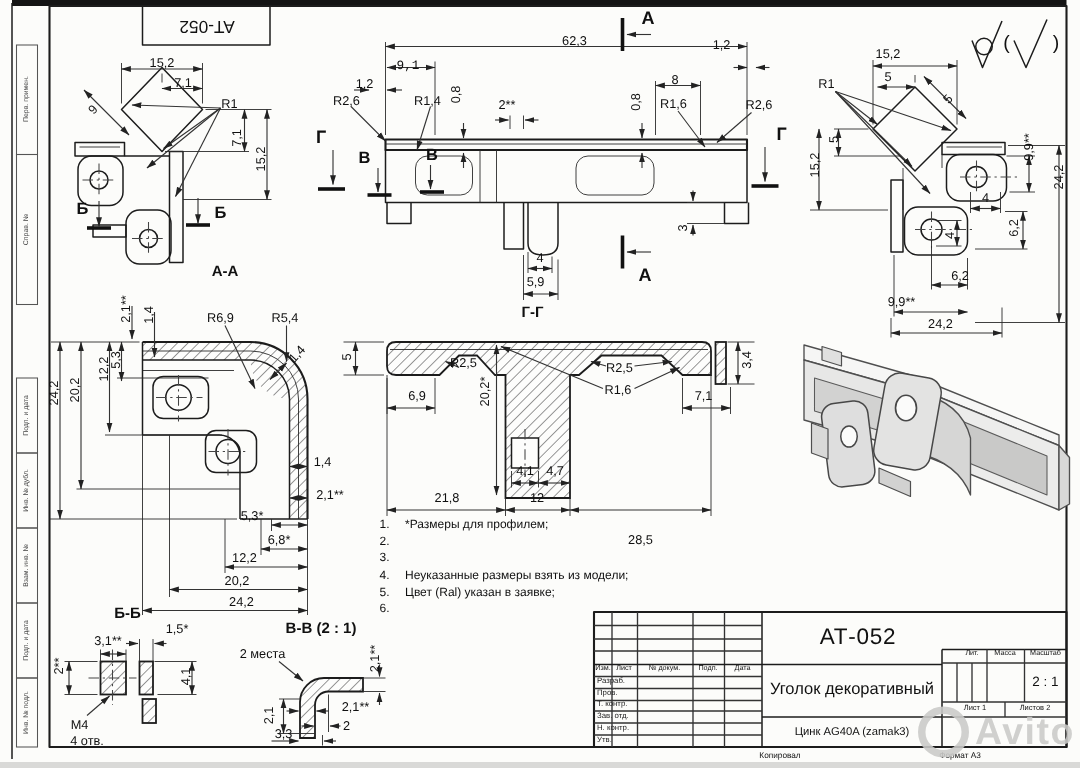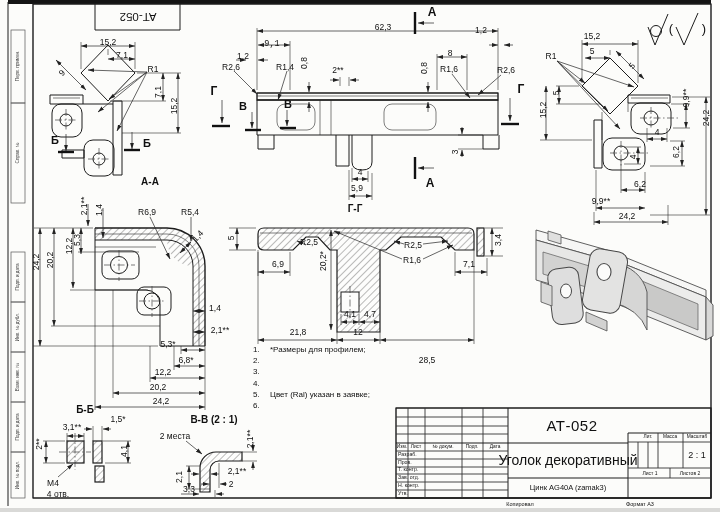--- a/index.html
+++ b/index.html
@@ -436,20 +436,21 @@
         <span>*Размеры для профилем;</span>
       </div>
       <div class="note-line">
         <span class="note-num">2.</span>
       </div>
       <div class="note-line">
         <span class="note-num">3.</span>
       </div>
       <div class="note-line">
         <span class="note-num">4.</span>
+        <span>Неуказанные размеры взять из модели;</span>
       </div>
       <div class="note-line">
         <span class="note-num">5.</span>
         <span>Цвет (Ral) указан в заявке;</span>
       </div>
       <div class="note-line">
         <span class="note-num">6.</span>
       </div>
     </div>
 
@@ -459,28 +460,32 @@
   <span class="tb-text" style="left:443px;top:447px;font-size:4.8px">№ докум.</span>
   <span class="tb-text" style="left:472px;top:447px;font-size:4.8px">Подп.</span>
   <span class="tb-text" style="left:495px;top:447px;font-size:4.8px">Дата</span>
   <span class="rowlbl" style="left:398px;top:455px">Разраб.</span>
   <span class="rowlbl" style="left:398px;top:463px">Пров.</span>
   <span class="rowlbl" style="left:398px;top:470px">Т. контр.</span>
   <span class="rowlbl" style="left:398px;top:478px">Зав. отд.</span>
   <span class="rowlbl" style="left:398px;top:486px">Н. контр.</span>
   <span class="rowlbl" style="left:398px;top:494px">Утв.</span>
   <span class="tb-text" style="left:572px;top:425px;font-size:15px;letter-spacing:.5px">АТ-052</span>
-  <span class="tb-text" style="left:568px;top:460px;font-size:14px">Уголок декоративный</span>
+  <span class="tb-text" style="left:568px;top:460px;font-size:11px">Уголок декоративный</span>
   <span class="tb-text" style="left:568px;top:488px;font-size:7.5px">Цинк AG40A (zamak3)</span>
   <span class="tb-text" style="left:648px;top:437px;font-size:4.8px">Лит.</span>
   <span class="tb-text" style="left:670px;top:437px;font-size:4.8px">Масса</span>
   <span class="tb-text" style="left:697px;top:437px;font-size:4.8px">Масштаб</span>
   <span class="tb-text" style="left:697px;top:455px;font-size:9px">2 : 1</span>
   <span class="tb-text" style="left:650px;top:473px;font-size:5px">Лист 1</span>
   <span class="tb-text" style="left:690px;top:473px;font-size:5px">Листов 2</span>
   <span class="tb-text" style="left:520px;top:505px;font-size:5.5px">Копировал</span>
   <span class="tb-text" style="left:640px;top:505px;font-size:5.5px">Формат А3</span>
 </div>
 
+<div id="watermark">
+  <span id="wm-ring"></span>
+  <span id="wm-text">Avito</span>
+</div>
 
 <div id="bottom-strip"></div>
 
 </div>
 
 </body></html>

